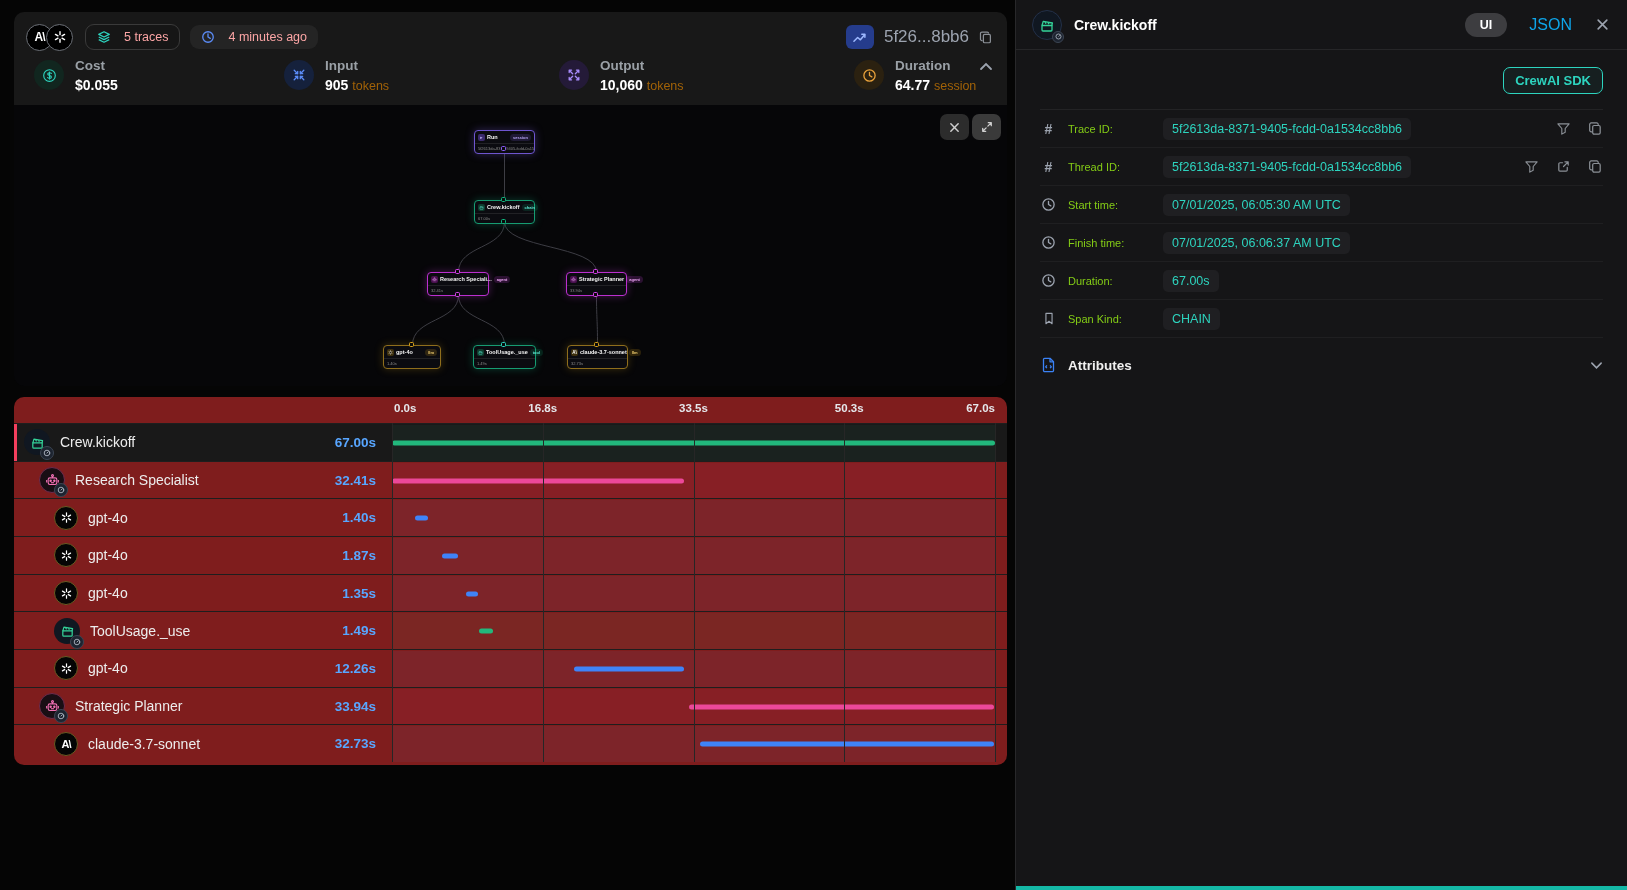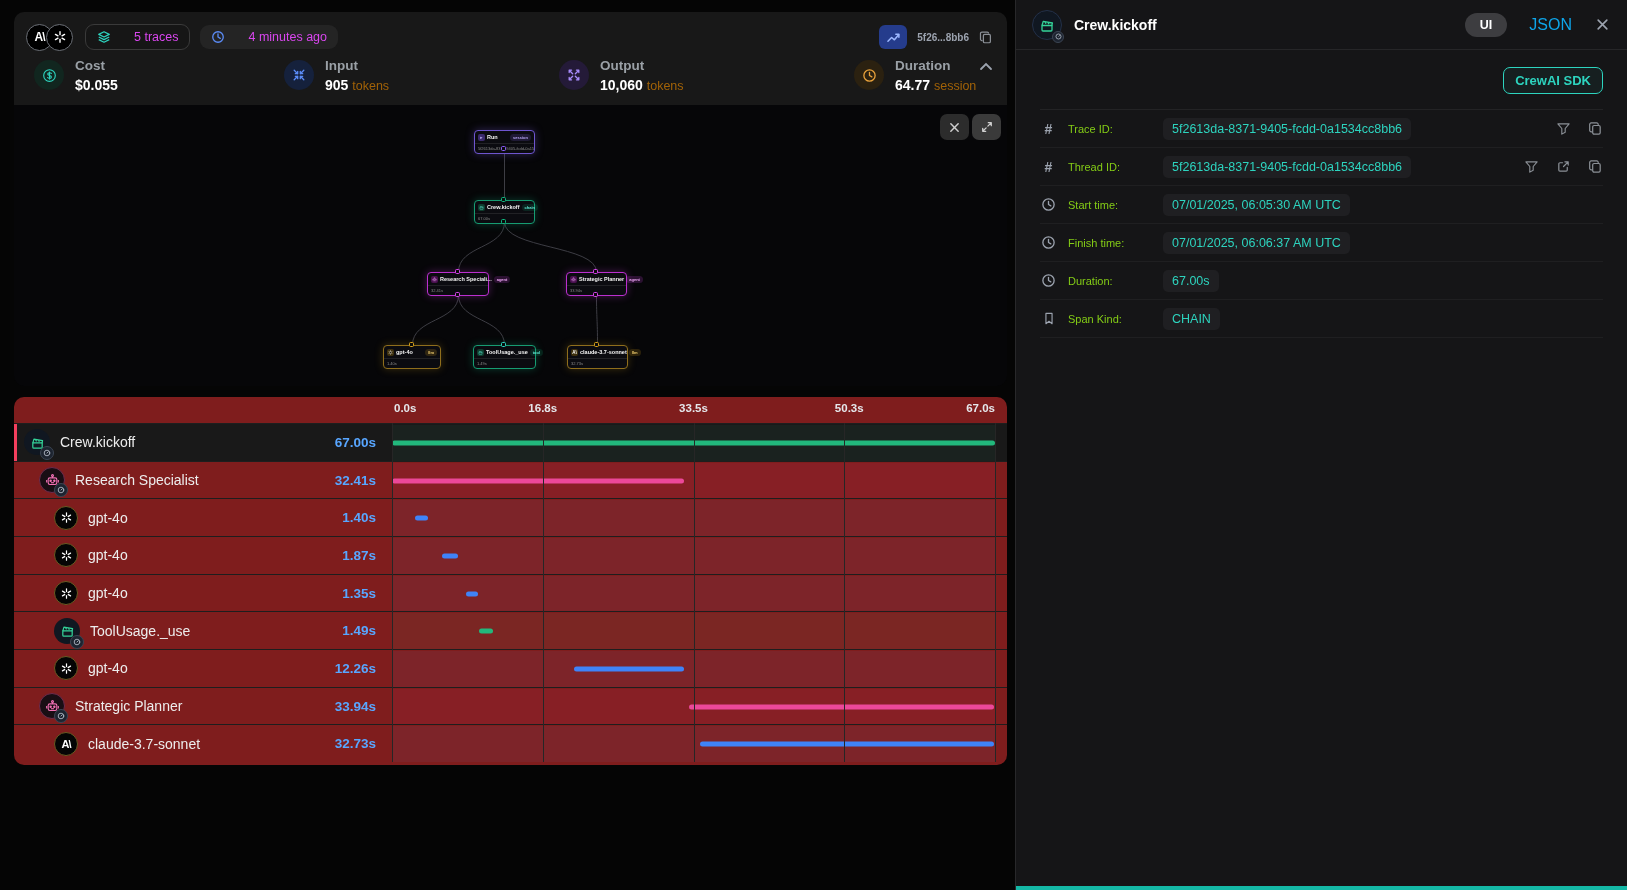--- a/index.html
+++ b/index.html
@@ -10,28 +10,28 @@
 
   
   .header-card { position:absolute; left:14px; top:12px; width:993px; height:93px;
                  background:#181818; border-radius:10px 10px 0 0; }
   .header-row1 { display:flex; align-items:center; height:40px; padding:10px 14px 0 12px; }
   .avatars { display:flex; margin-right:12px; }
   .avatar { width:27px; height:27px; border-radius:50%; background:#000; border:1.5px solid #6b6f76;
             display:flex; align-items:center; justify-content:center; color:#fff; }
   .avatar + .avatar { margin-left:-7px; }
   .avatar .a-mark { font-weight:bold; font-size:12px; letter-spacing:-1px; }
-  .pill { display:inline-flex; align-items:center; gap:23px; font-size:12.5px; color:#d946ef;
+  .pill { display:inline-flex; align-items:center; gap:13px; font-size:12.5px; color:#fca5a5;
           border-radius:9px; padding:5px 11px; margin-right:10px; }
   .pill.bordered { background:#161616; border:1px solid #3a3a3a; }
   .pill.plain { background:#242424; }
   .hdr-right { margin-left:auto; display:flex; align-items:center; gap:10px; }
   .trend-btn { width:28px; height:24px; border-radius:6px; background:#253c8c;
                display:flex; align-items:center; justify-content:center; }
-  .trace-chip { color:#9ca3af; font-size:10px;font-weight:bold; }
+  .trace-chip { color:#9ca3af; font-size:17px; }
   .icon-btn { color:#8b9097; display:flex; align-items:center; }
 
   .stats { display:grid; grid-template-columns:250px 275px 295px 1fr; padding:6px 18px 0 20px; }
   .stat { display:flex; gap:11px; }
   .stat-icon { width:30px; height:30px; border-radius:50%; display:flex; align-items:center;
                justify-content:center; margin-top:2px; }
   .si-teal { background:#11261f; color:#2dd4bf; }
   .si-blue { background:#15213c; color:#5b8cf7; }
   .si-purple { background:#241a38; color:#a78bfa; }
   .si-amber { background:#2b2110; color:#e9a23b; }
@@ -697,15 +697,30 @@
           <span class="field-icon">
             <svg width="14" height="15" viewBox="0 0 16 16" fill="none" stroke="currentColor" stroke-width="1.3" stroke-linecap="round" stroke-linejoin="round">
               <path d="M4.5 2.2 H11.5 V14 L8 11.2 4.5 14 Z"></path>
             </svg>
           </span>
      <span class="field-label">Span Kind:</span>
      <span class="field-value">CHAIN</span>
      <span class="field-actions"></span>
         </div>
       </div>
+    <div class="attrs">
+      <span class="attrs-icon">
+        <svg width="15" height="16" viewBox="0 0 14 16" fill="none" stroke="currentColor" stroke-width="1.3" stroke-linejoin="round">
+            <path d="M2 2.5 A1.2 1.2 0 0 1 3.2 1.3 H8.5 L12 4.8 V13.5 A1.2 1.2 0 0 1 10.8 14.7 H3.2 A1.2 1.2 0 0 1 2 13.5 Z"></path>
+            <path d="M8.5 1.3 V4.8 H12"></path>
+            <path d="M5.4 8.4 L4.2 9.8 L5.4 11.2 M8.6 8.4 L9.8 9.8 L8.6 11.2"></path>
+          </svg>
+      </span>
+      <span class="attrs-label">Attributes</span>
+      <span class="attrs-chevron">
+        <svg width="13" height="9" viewBox="0 0 14 9" fill="none" stroke="currentColor" stroke-width="1.7" stroke-linecap="round">
+            <path d="M2 2 L7 7 L12 2"></path>
+          </svg>
+      </span>
+    </div>
   </div>
   <div class="rp-bottombar"></div>
 </div>
 
 </body></html>

